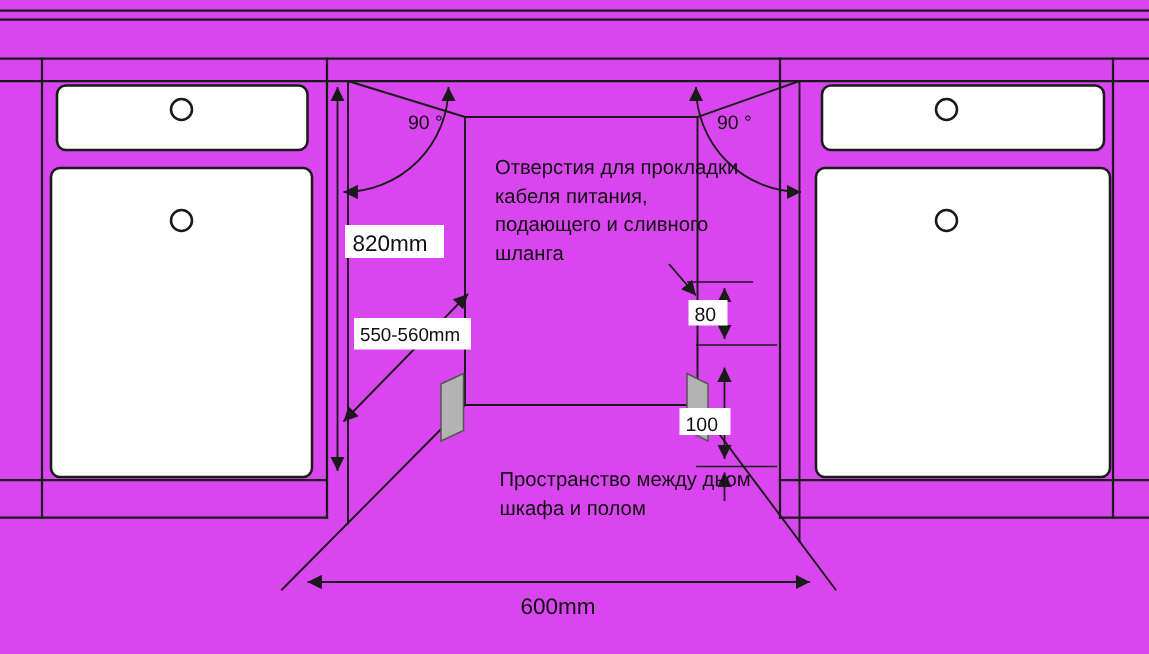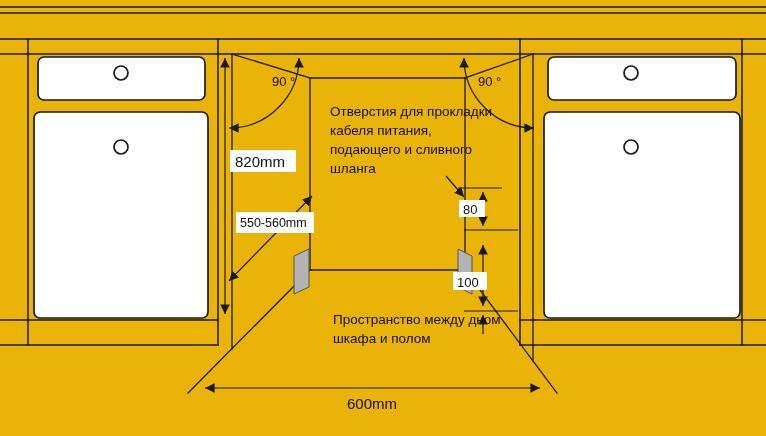--- a/index.html
+++ b/index.html
@@ -1,16 +1,16 @@
 <!DOCTYPE html>
 <html><head>
 <meta charset="utf-8">
 <style>
   html,body { margin:0; padding:0; background:#ffffff; }
-  .diagram-canvas { position:relative; width:766px; height:436px; background:#eab308; overflow:hidden;text-decoration:underline; }
+  .diagram-canvas { position:relative; width:766px; height:436px; background:#d946ef; overflow:hidden;text-decoration:underline; }
   svg { display:block; }
   .s    { stroke:#1a1a1a; stroke-width:1.5; fill:none; stroke-linecap:square; }
   .c    { stroke:#1a1a1a; stroke-width:1.7; fill:#ffffff; }
   .n    { stroke:#1a1a1a; stroke-width:1.3; fill:none; stroke-linecap:square; }
   .d    { stroke:#1a1a1a; stroke-width:1.2; fill:none; }
   .tick { stroke:#1a1a1a; stroke-width:1; fill:none; }
   .hole { stroke:#555555; stroke-width:1; }
   .labelbox { fill:#ffffff; }
   text { font-family:"Liberation Sans","DejaVu Sans",sans-serif; fill:#101010; }
   .f13 { font-size:13.5px; }

